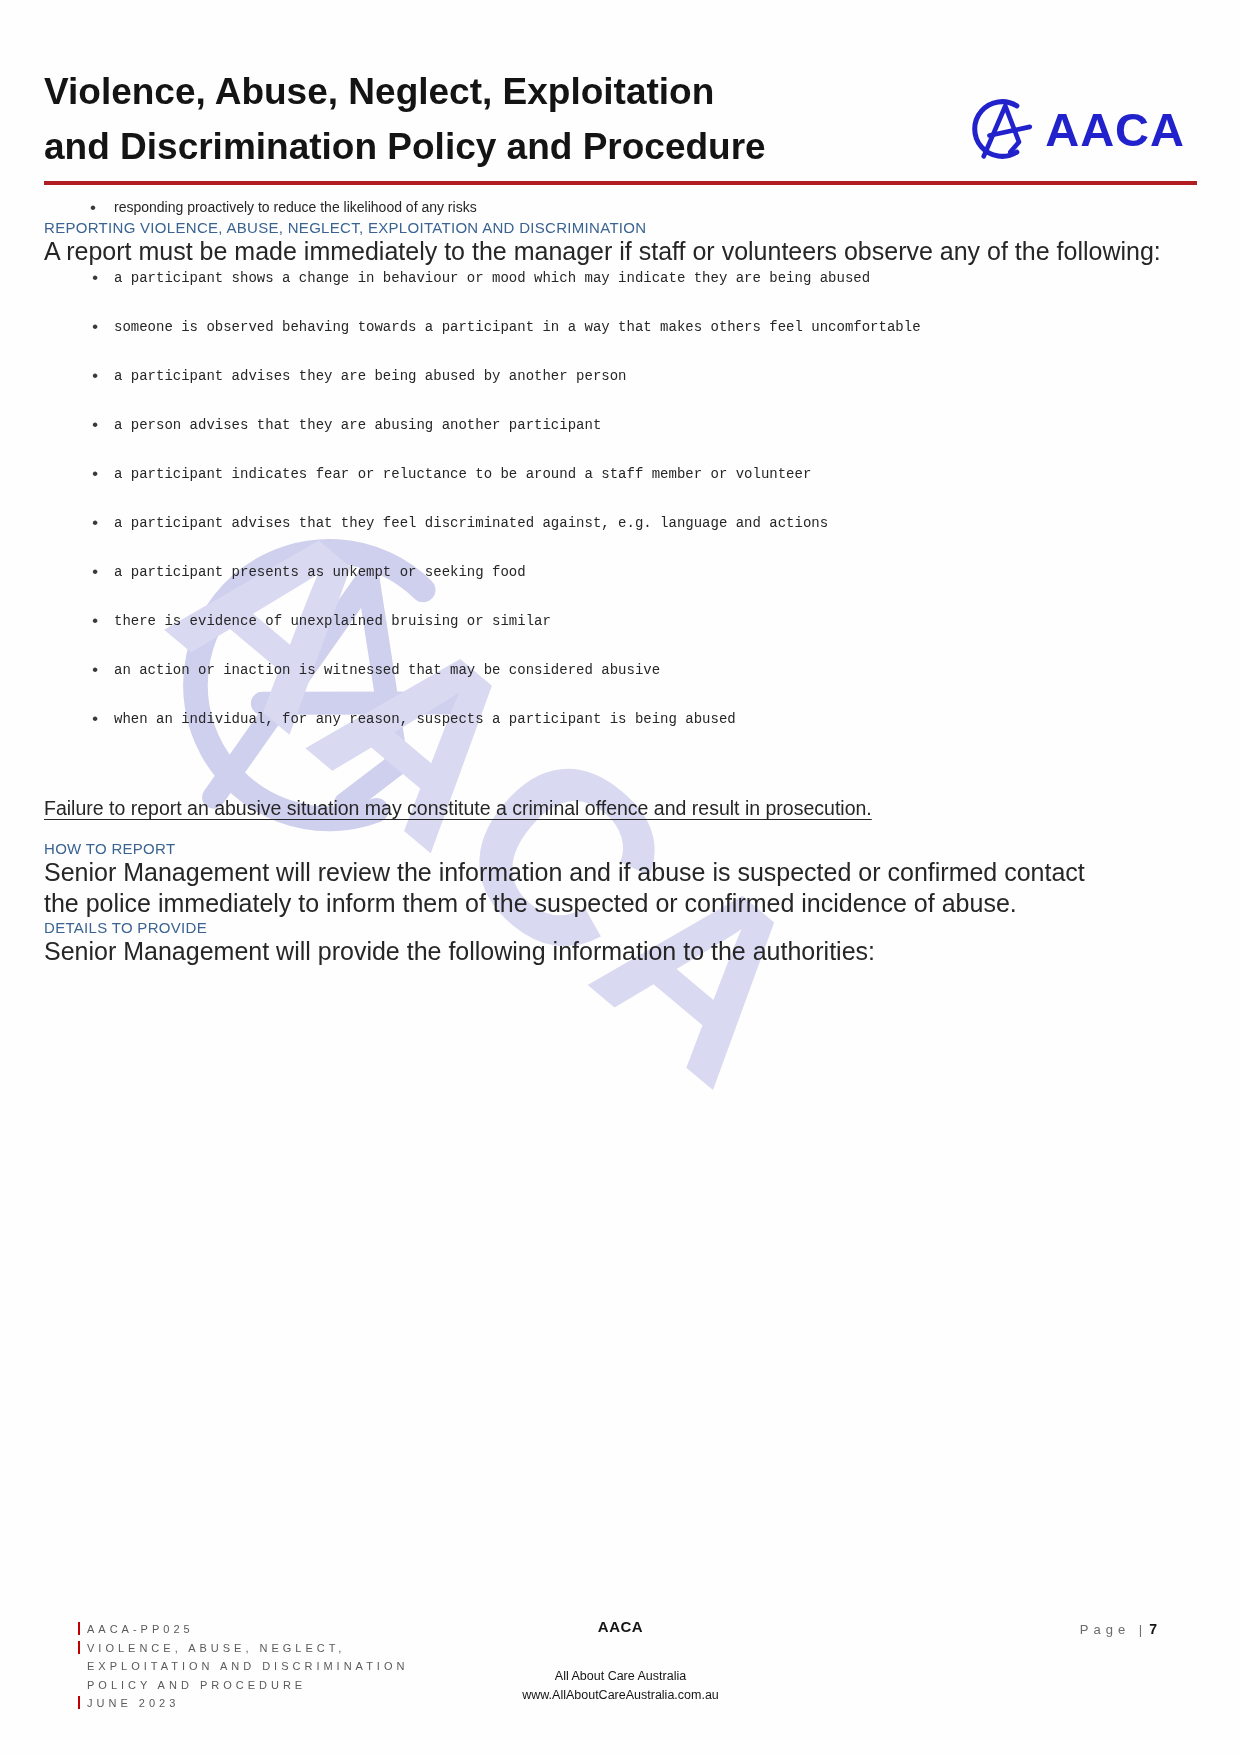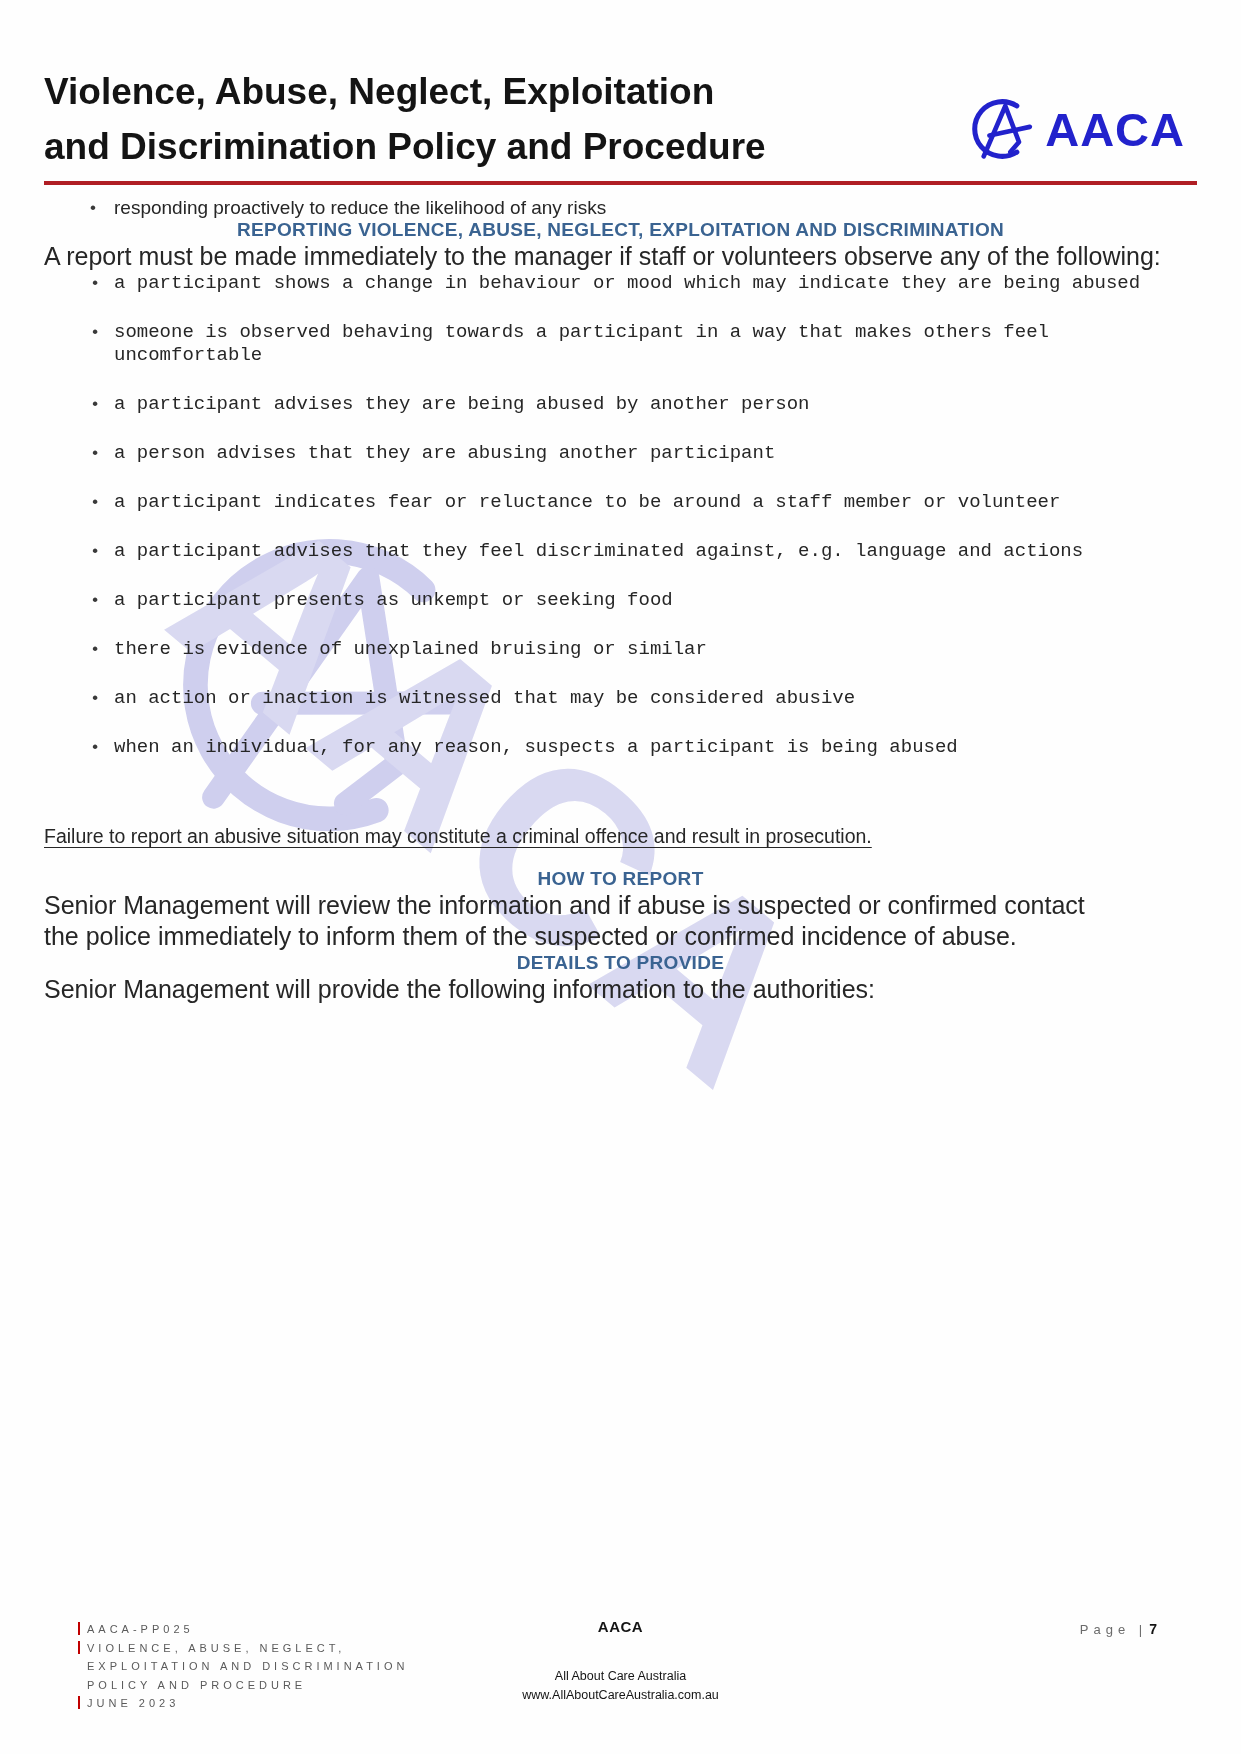--- a/index.html
+++ b/index.html
@@ -28,32 +28,32 @@
   .doc-title { margin:0; font-size:37px; line-height:55px; font-weight:700; color:#141414; }
   .logo { display:flex; align-items:center; gap:8px; margin-top:26px; margin-right:12px; }
   .logo svg { width:72px; height:78px; }
   .logo-text { font-size:47px; font-weight:800; color:#2222cc; letter-spacing:1px; line-height:1; }
 
   .rule { border:none; border-top:4px solid #b01e24; margin:7px 0 0 0; }
 
   ul.bullets { list-style:none; margin:0; padding:0 0 0 44px; }
   ul.bullets li {
     position:relative; padding-left:26px;
-    font-size:19px; line-height:23px; color:#262626;
+    font-size:14px; line-height:23px; color:#262626;
   }
   ul.bullets li::before {
     content:"\2022"; position:absolute; left:2px; top:0;
     font-size:17px; color:#3a3a3a;
   }
   ul.first { margin-top:11px; }
   ul.spaced li { margin-bottom:26px; }
 
   h2.sec {
-    margin:0; font-weight:700; font-size:19px;
-    letter-spacing:0.3px; color:#3a6391;text-align:center;
+    margin:0; font-weight:400; font-size:15px;
+    letter-spacing:0.3px; color:#3a6391;
   }
   .sec-reporting { margin-top:74px; }
   .sec-how { margin-top:148px; }
   .sec-details { margin-top:74px; }
 
   p.body { margin:0; font-size:25px; line-height:31px; color:#262626; }
   .p-report-intro { margin-top:30px; }
   .ul-report { margin-top:28px;font-family:Liberation Mono, monospace; }
   .warning {
     margin-top:66px; font-size:19.5px; color:#262626;

